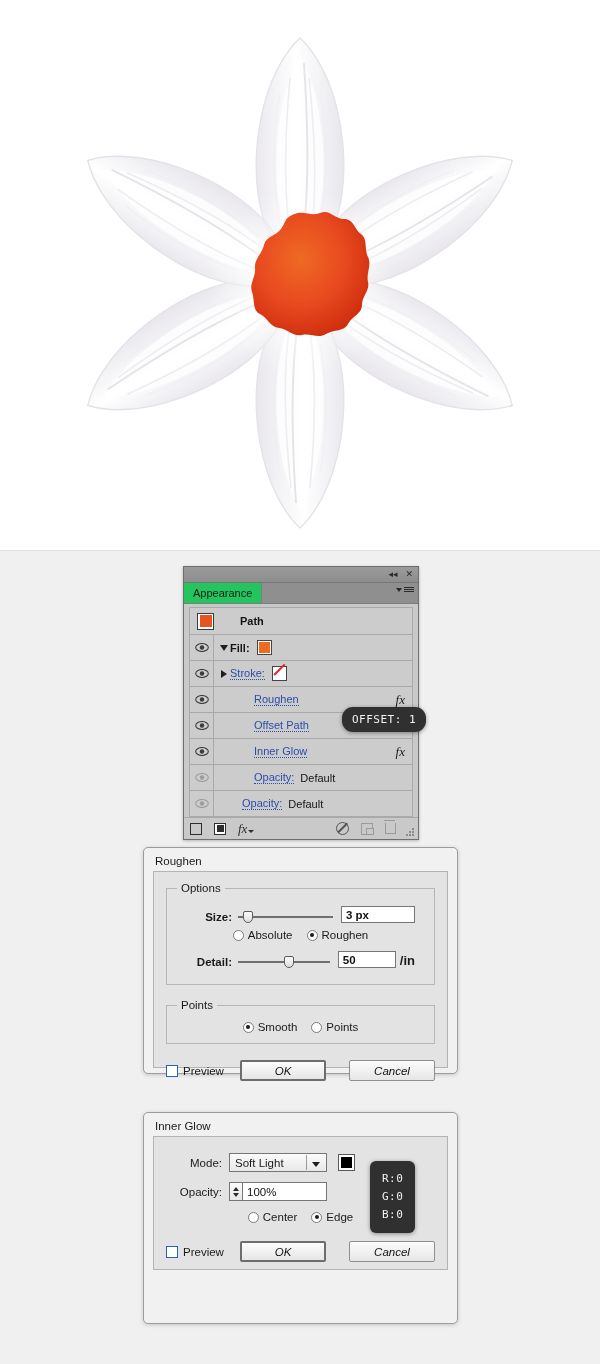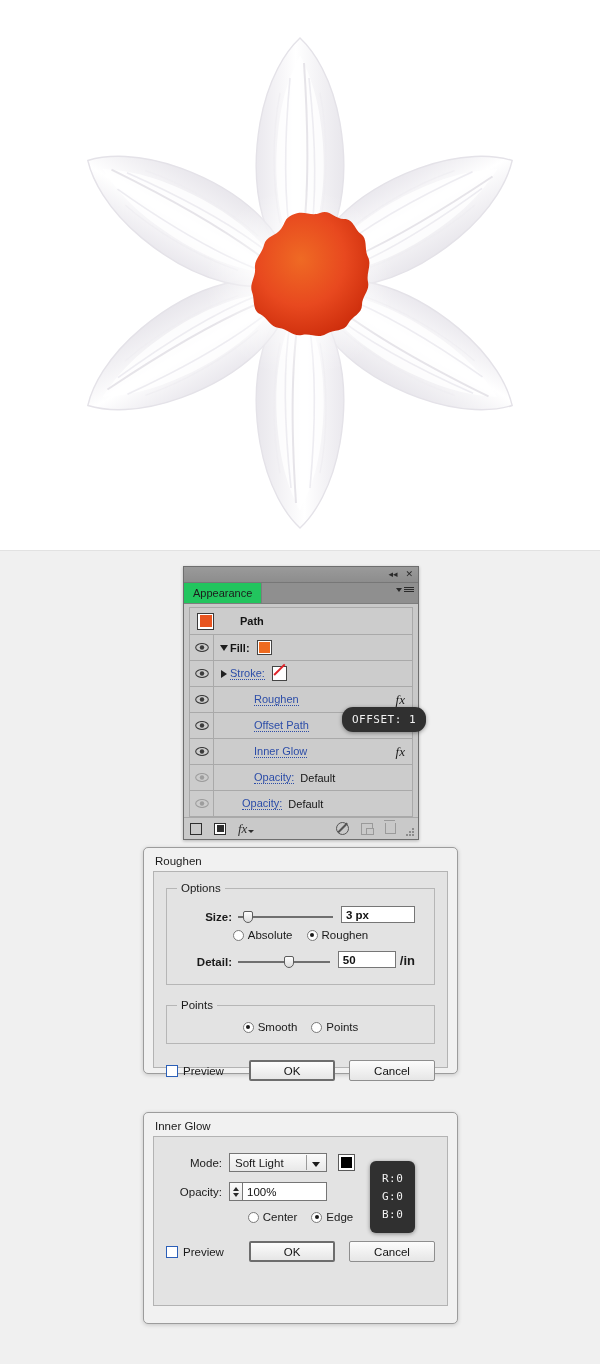--- a/index.html
+++ b/index.html
@@ -255,21 +255,21 @@
     color: #1a1a1a;
   }
   .dlg-inner {
     margin: 0 9px 9px 9px;
     background: #e3e3e3;
     border: 1px solid #b3b3b3;
     padding: 10px 12px 12px 12px;
     box-sizing: border-box;
   }
   #dialog-roughen .dlg-inner { height: 197px; }
-  #dialog-innerglow .dlg-inner { height: 170px; }
+  #dialog-innerglow .dlg-inner { height: 134px; }
 
   fieldset.group {
     border: 1px solid #b6b6b6;
     border-radius: 0;
     margin: 0 0 14px 0;
     padding: 6px 10px 10px 10px;
   }
   fieldset.group legend {
     font-size: 11.5px;
     padding: 0 4px;
@@ -327,21 +327,21 @@
   }
 
   .dlg-footer { display:flex; align-items:center; margin-top: 16px; }
   .chk-wrap { display:flex; align-items:center; gap: 5px; font-size: 11.5px; }
   .chkbox {
     width: 12px; height: 12px;
     background: #fff;
     border: 1.5px solid #2b5fb8;
     box-sizing: border-box;
   }
-  .btns { margin-left: auto; display:flex; gap: 14px; }
+  .btns { margin-left: auto; display:flex; gap: 23px; font-style: italic; }
   .btn {
     width: 86px; height: 21px;
     background: linear-gradient(#fcfcfc, #e6e6e6);
     border: 1px solid #8e8e8e;
     border-radius: 2px;
     font-size: 11.5px;
     color: #111;
     display:flex; align-items:center; justify-content:center;
     box-sizing: border-box;
   }

